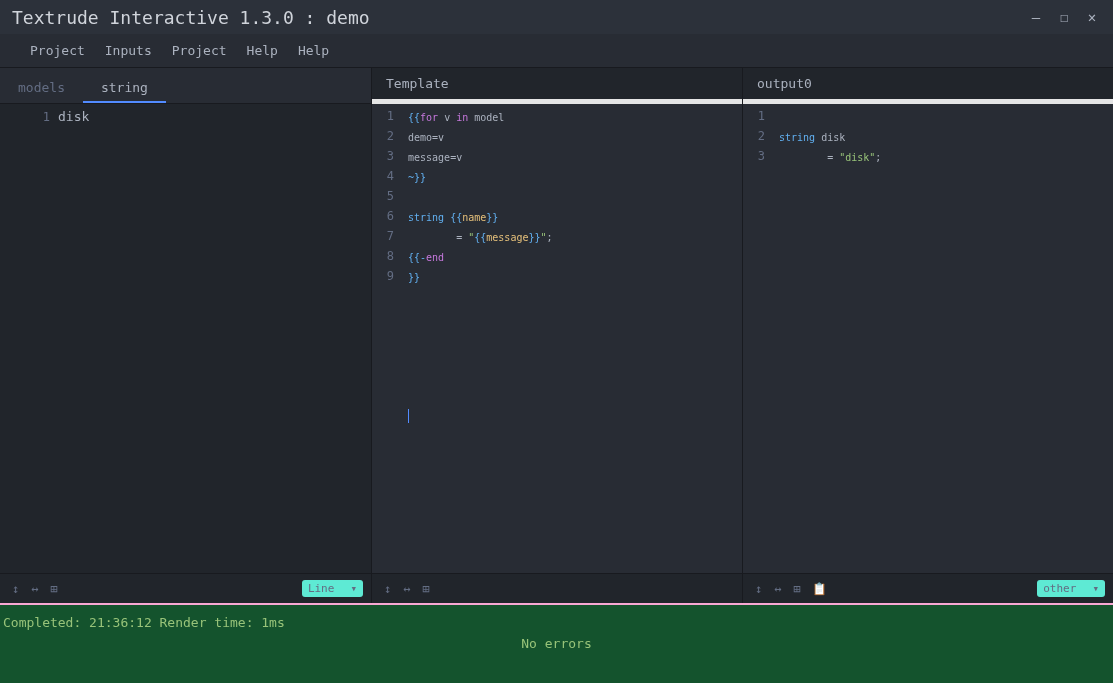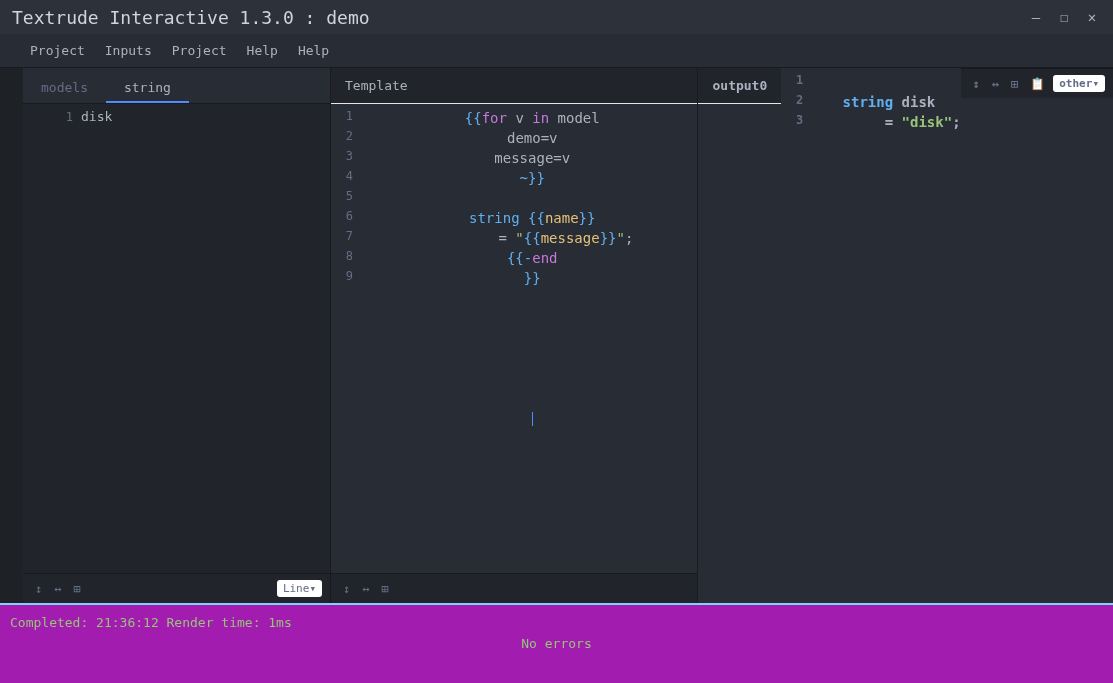--- a/index.html
+++ b/index.html
@@ -73,27 +73,26 @@
 
     
     #panels {
       display: flex;
       flex: 1;
       overflow: hidden;
     }
 
     
     #left-panel {
-      width: 308px;
+      width: 372px;
       background: #21252b;
       display: flex;
       flex-direction: column;
       flex-shrink: 0;
       border-right: 1px solid #181a1f;
-      margin-left: 23px;
     }
 
     
     #left-tabs {
       display: flex;
       background: #282c34;
       border-bottom: 1px solid #181a1f;
       height: 36px;
       align-items: flex-end;
     }
@@ -152,55 +151,54 @@
     }
     .footer-icon {
       color: #636d83;
       font-size: 12px;
       padding: 2px 4px;
       cursor: pointer;
     }
     .footer-mode {
       margin-left: auto;
       display: flex;
-      gap: 0;
-      background: #ffffff;
+      gap: 16px;
+      background: #5eead4;
       padding: 2px 6px;
       border-radius: 3px;
       cursor: pointer;
     }
 
     
     #middle-panel {
       flex: 1;
       background: #282c34;
       display: flex;
       flex-direction: column;
       border-right: 1px solid #181a1f;
     }
 
     
     #right-panel {
       flex: 1;
       background: #282c34;
       display: flex;
-      flex-direction: row;
-      font-weight: bold;
+      flex-direction: column;
     }
 
     
     .panel-header {
       height: 36px;
       background: #21252b;
       display: flex;
       align-items: center;
       padding: 0 14px;
       font-size: 13px;
       color: #abb2bf;
-      border-bottom: 1px solid #e5e5e5;
+      border-bottom: 5px solid #e5e5e5;
       flex-shrink: 0;
     }
 
     
     .code-area {
       flex: 1;
       overflow: auto;
       padding: 4px 0;
       position: relative;
     }
@@ -216,38 +214,37 @@
       text-align: right;
       padding-right: 14px;
       font-size: 12px;
       padding-top: 1px;
       user-select: none;
       flex-shrink: 0;
     }
     .code-line-content {
       color: #abb2bf;
       white-space: pre;
-      font-size: 14px;
+      font-size: 10px;
       line-height: 20px;
       flex: 1;
-      text-align: center;
     }
 
     
     .kw { color: #c678dd; }
     .str { color: #98c379; }
     .tmpl { color: #61afef; }
     .tmpl-var { color: #e5c07b; }
 
     
     #status-bar {
-      background: #a21caf;
+      background: #14532d;
       min-height: 80px;
-      border-top: 2px solid #7dd3fc;
-      padding: 8px 10px;
+      border-top: 2px solid #f9a8d4;
+      padding: 8px 3px;
       flex-shrink: 0;
     }
     .status-line {
       font-size: 13px;
       line-height: 1.6;
     }
     .status-completed { color: #98c379; }
     .status-errors { color: #98c379; text-align: center; }
 
     

